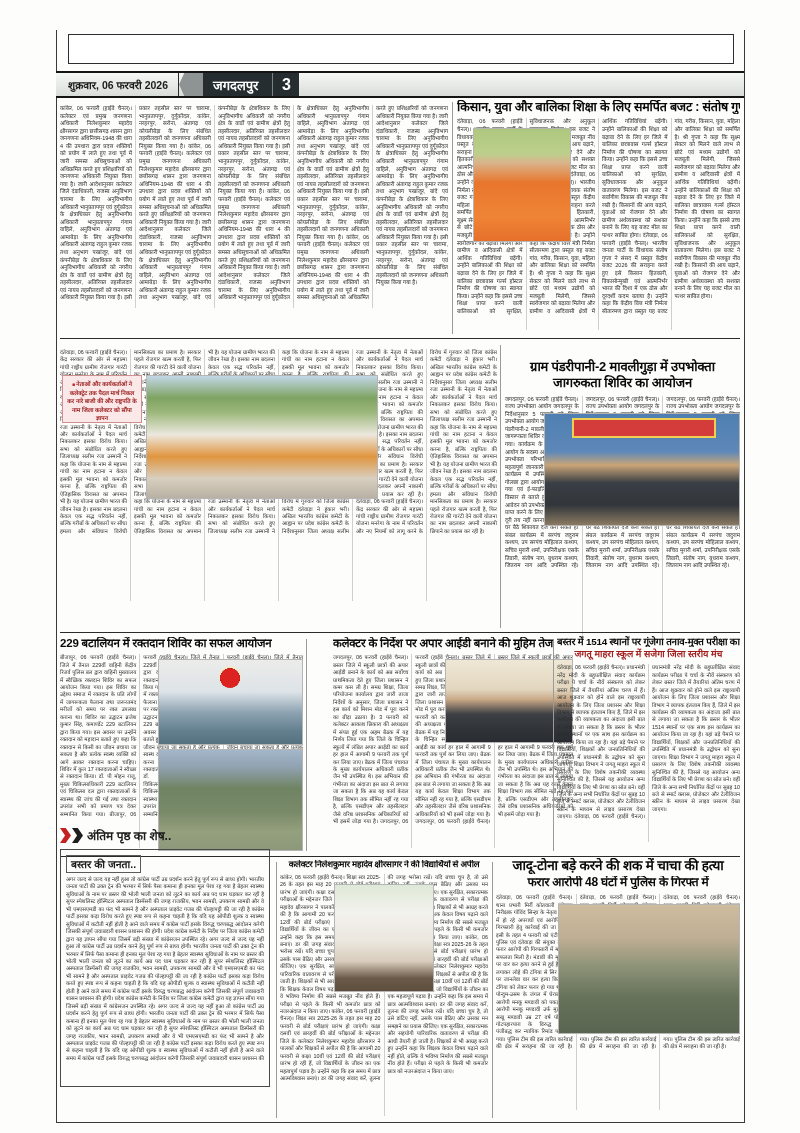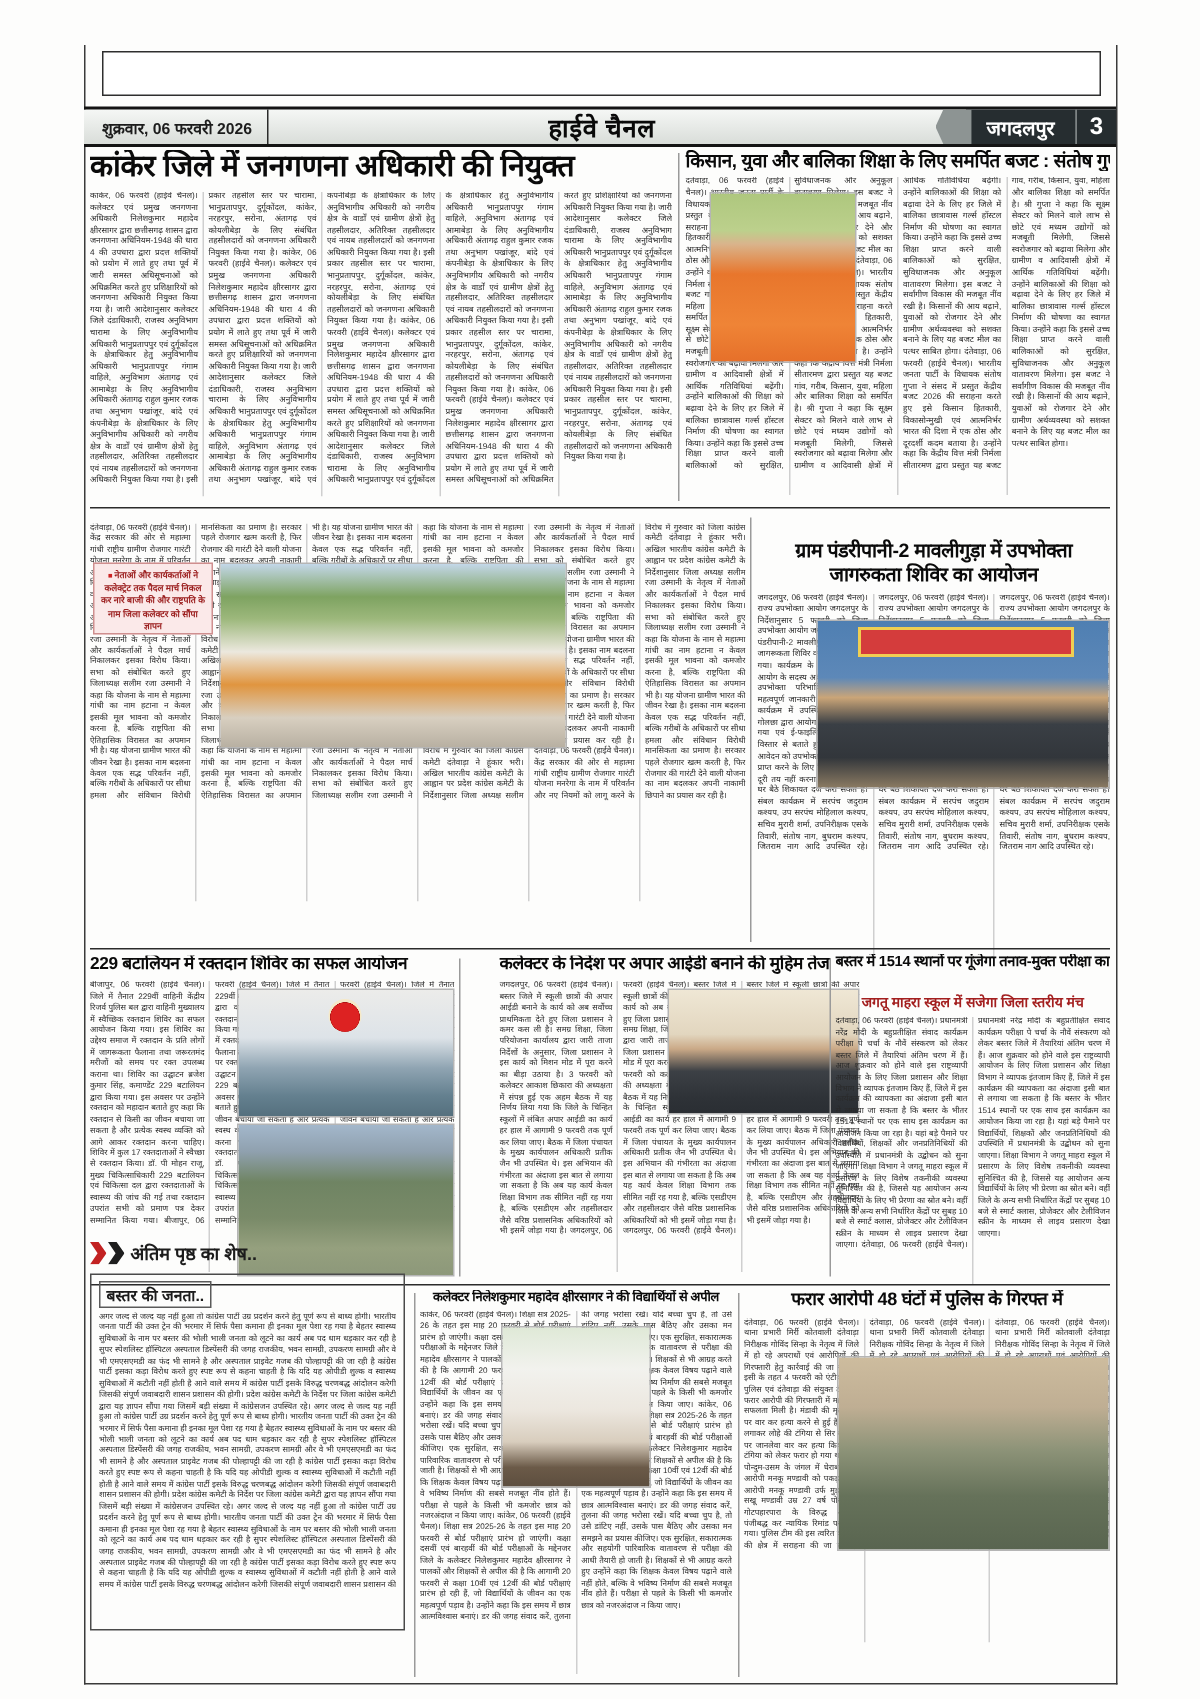--- a/index.html
+++ b/index.html
@@ -49,30 +49,28 @@
 </style>
 </head>
 <body>
 
 <div class="page">
   <div class="frame"></div>
   <div class="topbox"></div>
 
   <div class="masthead">
     <div class="mh-date">शुक्रवार, 06 फरवरी 2026</div>
-    <div class="mh-title">हाईवे चैनल</div>
     <div class="mh-right">
       <div class="mh-chevron"></div>
       <div class="mh-edition">जगदलपुर</div>
       <div class="mh-num">3</div>
     </div>
   </div>
 
   <div class="art" style="left:60px;top:100px;width:388px;height:236px;">
-    <div class="hl nowrap" style="font-size:20px;">कांकेर जिले में जनगणना अधिकारी की नियुक्त</div>
     <div class="body-cols" style="margin-top:5px;height:203px;column-count:5;">कांकेर, 06 फरवरी (हाईवे चैनल)। कलेक्टर एवं प्रमुख जनगणना अधिकारी निलेशकुमार महादेव क्षीरसागर द्वारा छत्तीसगढ़ शासन द्वारा जनगणना अधिनियम-1948 की धारा 4 की उपधारा द्वारा प्रदत्त शक्तियों को प्रयोग में लाते हुए तथा पूर्व में जारी समस्त अधिसूचनाओं को अधिक्रमित करते हुए प्रशिक्षारियों को जनगणना अधिकारी नियुक्त किया गया है। जारी आदेशानुसार कलेक्टर जिले दंडाधिकारी, राजस्व अनुविभाग चारामा के लिए अनुविभागीय अधिकारी भानुप्रतापपुर एवं दुर्गूकोंदल के क्षेत्राधिकार हेतु अनुविभागीय अधिकारी भानुप्रतापपुर गंगाम वाहिले, अनुविभाग अंतागढ़ एवं आमाबेड़ा के लिए अनुविभागीय अधिकारी अंतागढ़ राहुल कुमार रजक तथा अनुभाग पखांजूर, बांदे एवं कंपनीबेड़ा के क्षेत्राधिकार के लिए अनुविभागीय अधिकारी को नगरीय क्षेत्र के वार्डों एवं ग्रामीण क्षेत्रों हेतु तहसीलदार, अतिरिक्त तहसीलदार एवं नायब तहसीलदारों को जनगणना अधिकारी नियुक्त किया गया है। इसी प्रकार तहसील स्तर पर चारामा, भानुप्रतापपुर, दुर्गूकोंदल, कांकेर, नरहरपुर, सरोना, अंतागढ़ एवं कोयलीबेड़ा के लिए संबंधित तहसीलदारों को जनगणना अधिकारी नियुक्त किया गया है। कांकेर, 06 फरवरी (हाईवे चैनल)। कलेक्टर एवं प्रमुख जनगणना अधिकारी निलेशकुमार महादेव क्षीरसागर द्वारा छत्तीसगढ़ शासन द्वारा जनगणना अधिनियम-1948 की धारा 4 की उपधारा द्वारा प्रदत्त शक्तियों को प्रयोग में लाते हुए तथा पूर्व में जारी समस्त अधिसूचनाओं को अधिक्रमित करते हुए प्रशिक्षारियों को जनगणना अधिकारी नियुक्त किया गया है। जारी आदेशानुसार कलेक्टर जिले दंडाधिकारी, राजस्व अनुविभाग चारामा के लिए अनुविभागीय अधिकारी भानुप्रतापपुर एवं दुर्गूकोंदल के क्षेत्राधिकार हेतु अनुविभागीय अधिकारी भानुप्रतापपुर गंगाम वाहिले, अनुविभाग अंतागढ़ एवं आमाबेड़ा के लिए अनुविभागीय अधिकारी अंतागढ़ राहुल कुमार रजक तथा अनुभाग पखांजूर, बांदे एवं कंपनीबेड़ा के क्षेत्राधिकार के लिए अनुविभागीय अधिकारी को नगरीय क्षेत्र के वार्डों एवं ग्रामीण क्षेत्रों हेतु तहसीलदार, अतिरिक्त तहसीलदार एवं नायब तहसीलदारों को जनगणना अधिकारी नियुक्त किया गया है। इसी प्रकार तहसील स्तर पर चारामा, भानुप्रतापपुर, दुर्गूकोंदल, कांकेर, नरहरपुर, सरोना, अंतागढ़ एवं कोयलीबेड़ा के लिए संबंधित तहसीलदारों को जनगणना अधिकारी नियुक्त किया गया है। कांकेर, 06 फरवरी (हाईवे चैनल)। कलेक्टर एवं प्रमुख जनगणना अधिकारी निलेशकुमार महादेव क्षीरसागर द्वारा छत्तीसगढ़ शासन द्वारा जनगणना अधिनियम-1948 की धारा 4 की उपधारा द्वारा प्रदत्त शक्तियों को प्रयोग में लाते हुए तथा पूर्व में जारी समस्त अधिसूचनाओं को अधिक्रमित करते हुए प्रशिक्षारियों को जनगणना अधिकारी नियुक्त किया गया है। जारी आदेशानुसार कलेक्टर जिले दंडाधिकारी, राजस्व अनुविभाग चारामा के लिए अनुविभागीय अधिकारी भानुप्रतापपुर एवं दुर्गूकोंदल के क्षेत्राधिकार हेतु अनुविभागीय अधिकारी भानुप्रतापपुर गंगाम वाहिले, अनुविभाग अंतागढ़ एवं आमाबेड़ा के लिए अनुविभागीय अधिकारी अंतागढ़ राहुल कुमार रजक तथा अनुभाग पखांजूर, बांदे एवं कंपनीबेड़ा के क्षेत्राधिकार के लिए अनुविभागीय अधिकारी को नगरीय क्षेत्र के वार्डों एवं ग्रामीण क्षेत्रों हेतु तहसीलदार, अतिरिक्त तहसीलदार एवं नायब तहसीलदारों को जनगणना अधिकारी नियुक्त किया गया है। इसी प्रकार तहसील स्तर पर चारामा, भानुप्रतापपुर, दुर्गूकोंदल, कांकेर, नरहरपुर, सरोना, अंतागढ़ एवं कोयलीबेड़ा के लिए संबंधित तहसीलदारों को जनगणना अधिकारी नियुक्त किया गया है। कांकेर, 06 फरवरी (हाईवे चैनल)। कलेक्टर एवं प्रमुख जनगणना अधिकारी निलेशकुमार महादेव क्षीरसागर द्वारा छत्तीसगढ़ शासन द्वारा जनगणना अधिनियम-1948 की धारा 4 की उपधारा द्वारा प्रदत्त शक्तियों को प्रयोग में लाते हुए तथा पूर्व में जारी समस्त अधिसूचनाओं को अधिक्रमित करते हुए प्रशिक्षारियों को जनगणना अधिकारी नियुक्त किया गया है। जारी आदेशानुसार कलेक्टर जिले दंडाधिकारी, राजस्व अनुविभाग चारामा के लिए अनुविभागीय अधिकारी भानुप्रतापपुर एवं दुर्गूकोंदल के क्षेत्राधिकार हेतु अनुविभागीय अधिकारी भानुप्रतापपुर गंगाम वाहिले, अनुविभाग अंतागढ़ एवं आमाबेड़ा के लिए अनुविभागीय अधिकारी अंतागढ़ राहुल कुमार रजक तथा अनुभाग पखांजूर, बांदे एवं कंपनीबेड़ा के क्षेत्राधिकार के लिए अनुविभागीय अधिकारी को नगरीय क्षेत्र के वार्डों एवं ग्रामीण क्षेत्रों हेतु तहसीलदार, अतिरिक्त तहसीलदार एवं नायब तहसीलदारों को जनगणना अधिकारी नियुक्त किया गया है। इसी प्रकार तहसील स्तर पर चारामा, भानुप्रतापपुर, दुर्गूकोंदल, कांकेर, नरहरपुर, सरोना, अंतागढ़ एवं कोयलीबेड़ा के लिए संबंधित तहसीलदारों को जनगणना अधिकारी नियुक्त किया गया है।</div>
   </div>
   <div class="vdiv" style="left:452px;top:102px;height:232px;"></div>
   <div class="art" style="left:457px;top:100px;width:283px;height:236px;">
     <div class="hl nowrap" style="font-size:12.5px;">किसान, युवा और बालिका शिक्षा के लिए समर्पित बजट : संतोष गुप्ता</div>
     <div class="body-cols" style="margin-top:4px;height:212px;column-count:4;">दंतेवाड़ा, 06 फरवरी (हाईवे चैनल)। भारतीय जनता पार्टी के विधायक संतोष गुप्ता ने संसद में प्रस्तुत केंद्रीय बजट 2026 की सराहना करते हुए इसे किसान हितकारी, विकासोन्मुखी एवं आत्मनिर्भर भारत की दिशा में एक ठोस और दूरदर्शी कदम बताया है। उन्होंने कहा कि केंद्रीय वित्त मंत्री निर्मला सीतारमण द्वारा प्रस्तुत यह बजट गांव, गरीब, किसान, युवा, महिला और बालिका शिक्षा को समर्पित है। श्री गुप्ता ने कहा कि सूक्ष्म सेक्टर को मिलने वाले लाभ से छोटे एवं मध्यम उद्योगों को मजबूती मिलेगी, जिससे स्वरोजगार को बढ़ावा मिलेगा और ग्रामीण व आदिवासी क्षेत्रों में आर्थिक गतिविधियां बढ़ेंगी। उन्होंने बालिकाओं की शिक्षा को बढ़ावा देने के लिए हर जिले में बालिका छात्रावास गर्ल्स हॉस्टल निर्माण की घोषणा का स्वागत किया। उन्होंने कहा कि इससे उच्च शिक्षा प्राप्त करने वाली बालिकाओं को सुरक्षित, सुविधाजनक और अनुकूल वातावरण मिलेगा। इस बजट ने सर्वांगीण विकास की मजबूत नींव रखी है। किसानों की आय बढ़ाने, युवाओं को रोजगार देने और ग्रामीण अर्थव्यवस्था को सशक्त बनाने के लिए यह बजट मील का पत्थर साबित होगा। दंतेवाड़ा, 06 फरवरी (हाईवे चैनल)। भारतीय जनता पार्टी के विधायक संतोष गुप्ता ने संसद में प्रस्तुत केंद्रीय बजट 2026 की सराहना करते हुए इसे किसान हितकारी, विकासोन्मुखी एवं आत्मनिर्भर भारत की दिशा में एक ठोस और दूरदर्शी कदम बताया है। उन्होंने कहा कि केंद्रीय वित्त मंत्री निर्मला सीतारमण द्वारा प्रस्तुत यह बजट गांव, गरीब, किसान, युवा, महिला और बालिका शिक्षा को समर्पित है। श्री गुप्ता ने कहा कि सूक्ष्म सेक्टर को मिलने वाले लाभ से छोटे एवं मध्यम उद्योगों को मजबूती मिलेगी, जिससे स्वरोजगार को बढ़ावा मिलेगा और ग्रामीण व आदिवासी क्षेत्रों में आर्थिक गतिविधियां बढ़ेंगी। उन्होंने बालिकाओं की शिक्षा को बढ़ावा देने के लिए हर जिले में बालिका छात्रावास गर्ल्स हॉस्टल निर्माण की घोषणा का स्वागत किया। उन्होंने कहा कि इससे उच्च शिक्षा प्राप्त करने वाली बालिकाओं को सुरक्षित, सुविधाजनक और अनुकूल वातावरण मिलेगा। इस बजट ने सर्वांगीण विकास की मजबूत नींव रखी है। किसानों की आय बढ़ाने, युवाओं को रोजगार देने और ग्रामीण अर्थव्यवस्था को सशक्त बनाने के लिए यह बजट मील का पत्थर साबित होगा। दंतेवाड़ा, 06 फरवरी (हाईवे चैनल)। भारतीय जनता पार्टी के विधायक संतोष गुप्ता ने संसद में प्रस्तुत केंद्रीय बजट 2026 की सराहना करते हुए इसे किसान हितकारी, विकासोन्मुखी एवं आत्मनिर्भर भारत की दिशा में एक ठोस और दूरदर्शी कदम बताया है। उन्होंने कहा कि केंद्रीय वित्त मंत्री निर्मला सीतारमण द्वारा प्रस्तुत यह बजट गांव, गरीब, किसान, युवा, महिला और बालिका शिक्षा को समर्पित है। श्री गुप्ता ने कहा कि सूक्ष्म सेक्टर को मिलने वाले लाभ से छोटे एवं मध्यम उद्योगों को मजबूती मिलेगी, जिससे स्वरोजगार को बढ़ावा मिलेगा और ग्रामीण व आदिवासी क्षेत्रों में आर्थिक गतिविधियां बढ़ेंगी। उन्होंने बालिकाओं की शिक्षा को बढ़ावा देने के लिए हर जिले में बालिका छात्रावास गर्ल्स हॉस्टल निर्माण की घोषणा का स्वागत किया। उन्होंने कहा कि इससे उच्च शिक्षा प्राप्त करने वाली बालिकाओं को सुरक्षित, सुविधाजनक और अनुकूल वातावरण मिलेगा। इस बजट ने सर्वांगीण विकास की मजबूत नींव रखी है। किसानों की आय बढ़ाने, युवाओं को रोजगार देने और ग्रामीण अर्थव्यवस्था को सशक्त बनाने के लिए यह बजट मील का पत्थर साबित होगा।</div>
     <div class="photo ph-budget" style="left:16px;top:28px;width:98px;height:114px;"></div>
   </div>
 
   <div class="hdiv" style="left:60px;top:338px;width:680px;"></div>
@@ -103,21 +101,21 @@
   </div>
   <div class="vdiv" style="left:306px;top:639px;height:212px;"></div>
   <div class="art" style="left:310px;top:637px;width:240px;height:216px;margin-left:23px;">
     <div class="hl nowrap" style="font-size:11.5px;">कलेक्टर के निर्देश पर अपार आईडी बनाने की मुहिम तेज</div>
     <div class="body-cols" style="margin-top:4px;height:194px;column-count:3;font-size:5.4px;">जगदलपुर, 06 फरवरी (हाईवे चैनल)। बस्तर जिले में स्कूली छात्रों की अपार आईडी बनाने के कार्य को अब सर्वोच्च प्राथमिकता देते हुए जिला प्रशासन ने कमर कस ली है। समग्र शिक्षा, जिला परियोजना कार्यालय द्वारा जारी ताजा निर्देशों के अनुसार, जिला प्रशासन ने इस कार्य को मिशन मोड में पूरा करने का बीड़ा उठाया है। 3 फरवरी को कलेक्टर आकाश छिकारा की अध्यक्षता में संपन्न हुई एक अहम बैठक में यह निर्णय लिया गया कि जिले के चिन्हित स्कूलों में लंबित अपार आईडी का कार्य हर हाल में आगामी 9 फरवरी तक पूर्ण कर लिया जाए। बैठक में जिला पंचायत के मुख्य कार्यपालन अधिकारी प्रतीक जैन भी उपस्थित थे। इस अभियान की गंभीरता का अंदाजा इस बात से लगाया जा सकता है कि अब यह कार्य केवल शिक्षा विभाग तक सीमित नहीं रह गया है, बल्कि एसडीएम और तहसीलदार जैसे वरिष्ठ प्रशासनिक अधिकारियों को भी इसमें जोड़ा गया है। जगदलपुर, 06 फरवरी (हाईवे चैनल)। बस्तर जिले में स्कूली छात्रों की अपार आईडी बनाने के कार्य को अब सर्वोच्च प्राथमिकता देते हुए जिला प्रशासन ने कमर कस ली है। समग्र शिक्षा, जिला परियोजना कार्यालय द्वारा जारी ताजा निर्देशों के अनुसार, जिला प्रशासन ने इस कार्य को मिशन मोड में पूरा करने का बीड़ा उठाया है। 3 फरवरी को कलेक्टर आकाश छिकारा की अध्यक्षता में संपन्न हुई एक अहम बैठक में यह निर्णय लिया गया कि जिले के चिन्हित स्कूलों में लंबित अपार आईडी का कार्य हर हाल में आगामी 9 फरवरी तक पूर्ण कर लिया जाए। बैठक में जिला पंचायत के मुख्य कार्यपालन अधिकारी प्रतीक जैन भी उपस्थित थे। इस अभियान की गंभीरता का अंदाजा इस बात से लगाया जा सकता है कि अब यह कार्य केवल शिक्षा विभाग तक सीमित नहीं रह गया है, बल्कि एसडीएम और तहसीलदार जैसे वरिष्ठ प्रशासनिक अधिकारियों को भी इसमें जोड़ा गया है। जगदलपुर, 06 फरवरी (हाईवे चैनल)। बस्तर जिले में स्कूली छात्रों की अपार आईडी बनाने के कार्य को अब सर्वोच्च प्राथमिकता देते हुए जिला प्रशासन ने कमर कस ली है। समग्र शिक्षा, जिला परियोजना कार्यालय द्वारा जारी ताजा निर्देशों के अनुसार, जिला प्रशासन ने इस कार्य को मिशन मोड में पूरा करने का बीड़ा उठाया है। 3 फरवरी को कलेक्टर आकाश छिकारा की अध्यक्षता में संपन्न हुई एक अहम बैठक में यह निर्णय लिया गया कि जिले के चिन्हित स्कूलों में लंबित अपार आईडी का कार्य हर हाल में आगामी 9 फरवरी तक पूर्ण कर लिया जाए। बैठक में जिला पंचायत के मुख्य कार्यपालन अधिकारी प्रतीक जैन भी उपस्थित थे। इस अभियान की गंभीरता का अंदाजा इस बात से लगाया जा सकता है कि अब यह कार्य केवल शिक्षा विभाग तक सीमित नहीं रह गया है, बल्कि एसडीएम और तहसीलदार जैसे वरिष्ठ प्रशासनिक अधिकारियों को भी इसमें जोड़ा गया है।</div>
     <div class="photo ph-apaar" style="left:112px;top:22px;width:128px;height:84px;"></div>
   </div>
   <div class="vdiv" style="left:553px;top:639px;height:212px;"></div>
   <div class="art" style="left:557px;top:636px;width:183px;height:218px;">
     <div class="hl nowrap" style="font-size:9.8px;text-align:center;">बस्तर में 1514 स्थानों पर गूंजेगा तनाव-मुक्त परीक्षा का मंत्र</div>
-    <div class="subhead-red nowrap" style="font-size:9.3px;margin-top:14px;">जगतू माहरा स्कूल में सजेगा जिला स्तरीय मंच</div>
+    <div class="subhead-red nowrap" style="font-size:9.3px;margin-top:0;">जगतू माहरा स्कूल में सजेगा जिला स्तरीय मंच</div>
     <div class="body-cols" style="margin-top:4px;height:178px;column-count:2;font-size:5.4px;">दंतेवाड़ा, 06 फरवरी (हाईवे चैनल)। प्रधानमंत्री नरेंद्र मोदी के बहुप्रतीक्षित संवाद कार्यक्रम परीक्षा पे चर्चा के नौवें संस्करण को लेकर बस्तर जिले में तैयारियां अंतिम चरण में हैं। आज शुक्रवार को होने वाले इस राष्ट्रव्यापी आयोजन के लिए जिला प्रशासन और शिक्षा विभाग ने व्यापक इंतजाम किए हैं, जिले में इस कार्यक्रम की व्यापकता का अंदाजा इसी बात से लगाया जा सकता है कि बस्तर के भीतर 1514 स्थानों पर एक साथ इस कार्यक्रम का आयोजन किया जा रहा है। यहां बड़े पैमाने पर विद्यार्थियों, शिक्षकों और जनप्रतिनिधियों की उपस्थिति में प्रधानमंत्री के उद्बोधन को सुना जाएगा। शिक्षा विभाग ने जगतू माहरा स्कूल में प्रसारण के लिए विशेष तकनीकी व्यवस्था सुनिश्चित की है, जिससे यह आयोजन अन्य विद्यार्थियों के लिए भी प्रेरणा का स्रोत बने। वहीं जिले के अन्य सभी निर्धारित केंद्रों पर सुबह 10 बजे से स्मार्ट क्लास, प्रोजेक्टर और टेलीविजन स्क्रीन के माध्यम से लाइव प्रसारण देखा जाएगा। दंतेवाड़ा, 06 फरवरी (हाईवे चैनल)। प्रधानमंत्री नरेंद्र मोदी के बहुप्रतीक्षित संवाद कार्यक्रम परीक्षा पे चर्चा के नौवें संस्करण को लेकर बस्तर जिले में तैयारियां अंतिम चरण में हैं। आज शुक्रवार को होने वाले इस राष्ट्रव्यापी आयोजन के लिए जिला प्रशासन और शिक्षा विभाग ने व्यापक इंतजाम किए हैं, जिले में इस कार्यक्रम की व्यापकता का अंदाजा इसी बात से लगाया जा सकता है कि बस्तर के भीतर 1514 स्थानों पर एक साथ इस कार्यक्रम का आयोजन किया जा रहा है। यहां बड़े पैमाने पर विद्यार्थियों, शिक्षकों और जनप्रतिनिधियों की उपस्थिति में प्रधानमंत्री के उद्बोधन को सुना जाएगा। शिक्षा विभाग ने जगतू माहरा स्कूल में प्रसारण के लिए विशेष तकनीकी व्यवस्था सुनिश्चित की है, जिससे यह आयोजन अन्य विद्यार्थियों के लिए भी प्रेरणा का स्रोत बने। वहीं जिले के अन्य सभी निर्धारित केंद्रों पर सुबह 10 बजे से स्मार्ट क्लास, प्रोजेक्टर और टेलीविजन स्क्रीन के माध्यम से लाइव प्रसारण देखा जाएगा।</div>
   </div>
 
   <div class="hdiv" style="left:60px;top:856px;width:680px;"></div>
 
   <div class="art" style="left:60px;top:827px;width:212px;height:260px;">
     <div class="lp-head">
       <span class="chevwrap">
           <span class="chev red"></span>
           <span class="chev blk"></span>
@@ -130,17 +128,18 @@
     </div>
   </div>
   <div class="vdiv" style="left:276px;top:862px;height:256px;"></div>
   <div class="art" style="left:280px;top:860px;width:208px;height:260px;">
     <div class="hl nowrap" style="font-size:8.6px;text-align:center;">कलेक्टर निलेशकुमार महादेव क्षीरसागर ने की विद्यार्थियों से अपील</div>
     <div class="body-cols" style="margin-top:4px;height:242px;column-count:2;font-size:5.4px;">कांकेर, 06 फरवरी (हाईवे चैनल)। शिक्षा सत्र 2025-26 के तहत इस माह 20 फरवरी से बोर्ड परीक्षाएं प्रारंभ हो जाएंगी। कक्षा दसवीं एवं बारहवीं की बोर्ड परीक्षाओं के मद्देनजर जिले के कलेक्टर निलेशकुमार महादेव क्षीरसागर ने पालकों और शिक्षकों से अपील की है कि आगामी 20 फरवरी से कक्षा 10वीं एवं 12वीं की बोर्ड परीक्षाएं प्रारंभ हो रही हैं, जो विद्यार्थियों के जीवन का एक महत्वपूर्ण पड़ाव है। उन्होंने कहा कि इस समय में छात्र आत्मविश्वास बनाएं। डर की जगह संवाद करें, तुलना की जगह भरोसा रखें। यदि बच्चा चुप है, तो उसे डांटिए नहीं, उसके पास बैठिए और उसका मन समझने का प्रयास कीजिए। एक सुरक्षित, सकारात्मक और सहयोगी पारिवारिक वातावरण से परीक्षा की आधी तैयारी हो जाती है। शिक्षकों से भी आग्रह करते हुए उन्होंने कहा कि शिक्षक केवल विषय पढ़ाने वाले नहीं होते, बल्कि वे भविष्य निर्माण की सबसे मजबूत नींव होते हैं। परीक्षा से पहले के किसी भी कमजोर छात्र को नजरअंदाज न किया जाए। कांकेर, 06 फरवरी (हाईवे चैनल)। शिक्षा सत्र 2025-26 के तहत इस माह 20 फरवरी से बोर्ड परीक्षाएं प्रारंभ हो जाएंगी। कक्षा दसवीं एवं बारहवीं की बोर्ड परीक्षाओं के मद्देनजर जिले के कलेक्टर निलेशकुमार महादेव क्षीरसागर ने पालकों और शिक्षकों से अपील की है कि आगामी 20 फरवरी से कक्षा 10वीं एवं 12वीं की बोर्ड परीक्षाएं प्रारंभ हो रही हैं, जो विद्यार्थियों के जीवन का एक महत्वपूर्ण पड़ाव है। उन्होंने कहा कि इस समय में छात्र आत्मविश्वास बनाएं। डर की जगह संवाद करें, तुलना की जगह भरोसा रखें। यदि बच्चा चुप है, तो उसे डांटिए नहीं, उसके पास बैठिए और उसका मन समझने का प्रयास कीजिए। एक सुरक्षित, सकारात्मक और सहयोगी पारिवारिक वातावरण से परीक्षा की आधी तैयारी हो जाती है। शिक्षकों से भी आग्रह करते हुए उन्होंने कहा कि शिक्षक केवल विषय पढ़ाने वाले नहीं होते, बल्कि वे भविष्य निर्माण की सबसे मजबूत नींव होते हैं। परीक्षा से पहले के किसी भी कमजोर छात्र को नजरअंदाज न किया जाए। कांकेर, 06 फरवरी (हाईवे चैनल)। शिक्षा सत्र 2025-26 के तहत इस माह 20 फरवरी से बोर्ड परीक्षाएं प्रारंभ हो जाएंगी। कक्षा दसवीं एवं बारहवीं की बोर्ड परीक्षाओं के मद्देनजर जिले के कलेक्टर निलेशकुमार महादेव क्षीरसागर ने पालकों और शिक्षकों से अपील की है कि आगामी 20 फरवरी से कक्षा 10वीं एवं 12वीं की बोर्ड परीक्षाएं प्रारंभ हो रही हैं, जो विद्यार्थियों के जीवन का एक महत्वपूर्ण पड़ाव है। उन्होंने कहा कि इस समय में छात्र आत्मविश्वास बनाएं। डर की जगह संवाद करें, तुलना की जगह भरोसा रखें। यदि बच्चा चुप है, तो उसे डांटिए नहीं, उसके पास बैठिए और उसका मन समझने का प्रयास कीजिए। एक सुरक्षित, सकारात्मक और सहयोगी पारिवारिक वातावरण से परीक्षा की आधी तैयारी हो जाती है। शिक्षकों से भी आग्रह करते हुए उन्होंने कहा कि शिक्षक केवल विषय पढ़ाने वाले नहीं होते, बल्कि वे भविष्य निर्माण की सबसे मजबूत नींव होते हैं। परीक्षा से पहले के किसी भी कमजोर छात्र को नजरअंदाज न किया जाए।</div>
     <div class="photo ph-appeal" style="left:54px;top:24px;width:100px;height:108px;"></div>
   </div>
   <div class="vdiv" style="left:492px;top:862px;height:256px;"></div>
   <div class="art" style="left:496px;top:858px;width:244px;height:262px;">
+    <div class="hl nowrap" style="font-size:13.5px;text-align:center;">जादू-टोना बड़े करने की शक में चाचा की हत्या</div>
     <div class="hl nowrap" style="font-size:12px;text-align:center;margin-top:2px;">फरार आरोपी 48 घंटों में पुलिस के गिरफ्त में</div>
     <div class="body-cols" style="margin-top:5px;height:216px;column-count:3;font-size:5.4px;">दंतेवाड़ा, 06 फरवरी (हाईवे चैनल)। थाना प्रभारी मिर्री कोतवाली दंतेवाड़ा निरीक्षक गोविंद सिन्हा के नेतृत्व में जिले में हो रहे अपराधों एवं आरोपियों की गिरफ्तारी हेतु कार्रवाई की जा रही है। इसी के तहत 4 फरवरी को एंटीकल्याण पुलिस एवं दंतेवाड़ा की संयुक्त टीम को फरार आरोपी की गिरफ्तारी में महत्वपूर्ण सफलता मिली है। मंडावी की मृत्यु सिर पर वार कर हत्या करने से हुई है आरोप लगाकर लोहे की टंगिया से सिर व गर्दन पर जानलेवा वार कर हत्या किया और टंगिया को लेकर फरार हो गया था। ग्राम पोन्दुम-उसम के जंगल में घेराबंदी कर आरोपी मनकू मण्डावी को पकड़ा गया। आरोपी मनकू मण्डावी उर्फ मुड़ा पिता सखू मण्डावी उम्र 27 वर्ष पोन्दुम 2 गोटपहारपारा के विरुद्ध अपराध पंजीबद्ध कर न्यायिक रिमांड पर भेजा गया। पुलिस टीम की इस त्वरित कार्रवाई की क्षेत्र में सराहना की जा रही है। दंतेवाड़ा, 06 फरवरी (हाईवे चैनल)। थाना प्रभारी मिर्री कोतवाली दंतेवाड़ा निरीक्षक गोविंद सिन्हा के नेतृत्व में जिले में हो रहे अपराधों एवं आरोपियों की गिरफ्तारी हेतु कार्रवाई की जा रही है। इसी के तहत 4 फरवरी को एंटीकल्याण पुलिस एवं दंतेवाड़ा की संयुक्त टीम को फरार आरोपी की गिरफ्तारी में महत्वपूर्ण सफलता मिली है। मंडावी की मृत्यु सिर पर वार कर हत्या करने से हुई है आरोप लगाकर लोहे की टंगिया से सिर व गर्दन पर जानलेवा वार कर हत्या किया और टंगिया को लेकर फरार हो गया था। ग्राम पोन्दुम-उसम के जंगल में घेराबंदी कर आरोपी मनकू मण्डावी को पकड़ा गया। आरोपी मनकू मण्डावी उर्फ मुड़ा पिता सखू मण्डावी उम्र 27 वर्ष पोन्दुम 2 गोटपहारपारा के विरुद्ध अपराध पंजीबद्ध कर न्यायिक रिमांड पर भेजा गया। पुलिस टीम की इस त्वरित कार्रवाई की क्षेत्र में सराहना की जा रही है। दंतेवाड़ा, 06 फरवरी (हाईवे चैनल)। थाना प्रभारी मिर्री कोतवाली दंतेवाड़ा निरीक्षक गोविंद सिन्हा के नेतृत्व में जिले में हो रहे अपराधों एवं आरोपियों की गिरफ्तारी हेतु कार्रवाई की जा रही है। इसी के तहत 4 फरवरी को एंटीकल्याण पुलिस एवं दंतेवाड़ा की संयुक्त टीम को फरार आरोपी की गिरफ्तारी में महत्वपूर्ण सफलता मिली है। मंडावी की मृत्यु सिर पर वार कर हत्या करने से हुई है आरोप लगाकर लोहे की टंगिया से सिर व गर्दन पर जानलेवा वार कर हत्या किया और टंगिया को लेकर फरार हो गया था। ग्राम पोन्दुम-उसम के जंगल में घेराबंदी कर आरोपी मनकू मण्डावी को पकड़ा गया। आरोपी मनकू मण्डावी उर्फ मुड़ा पिता सखू मण्डावी उम्र 27 वर्ष पोन्दुम 2 गोटपहारपारा के विरुद्ध अपराध पंजीबद्ध कर न्यायिक रिमांड पर भेजा गया। पुलिस टीम की इस त्वरित कार्रवाई की क्षेत्र में सराहना की जा रही है।</div>
     <div class="photo ph-murder" style="left:62px;top:46px;width:182px;height:130px;"></div>
   </div>
 </div>
 
 </body></html>

